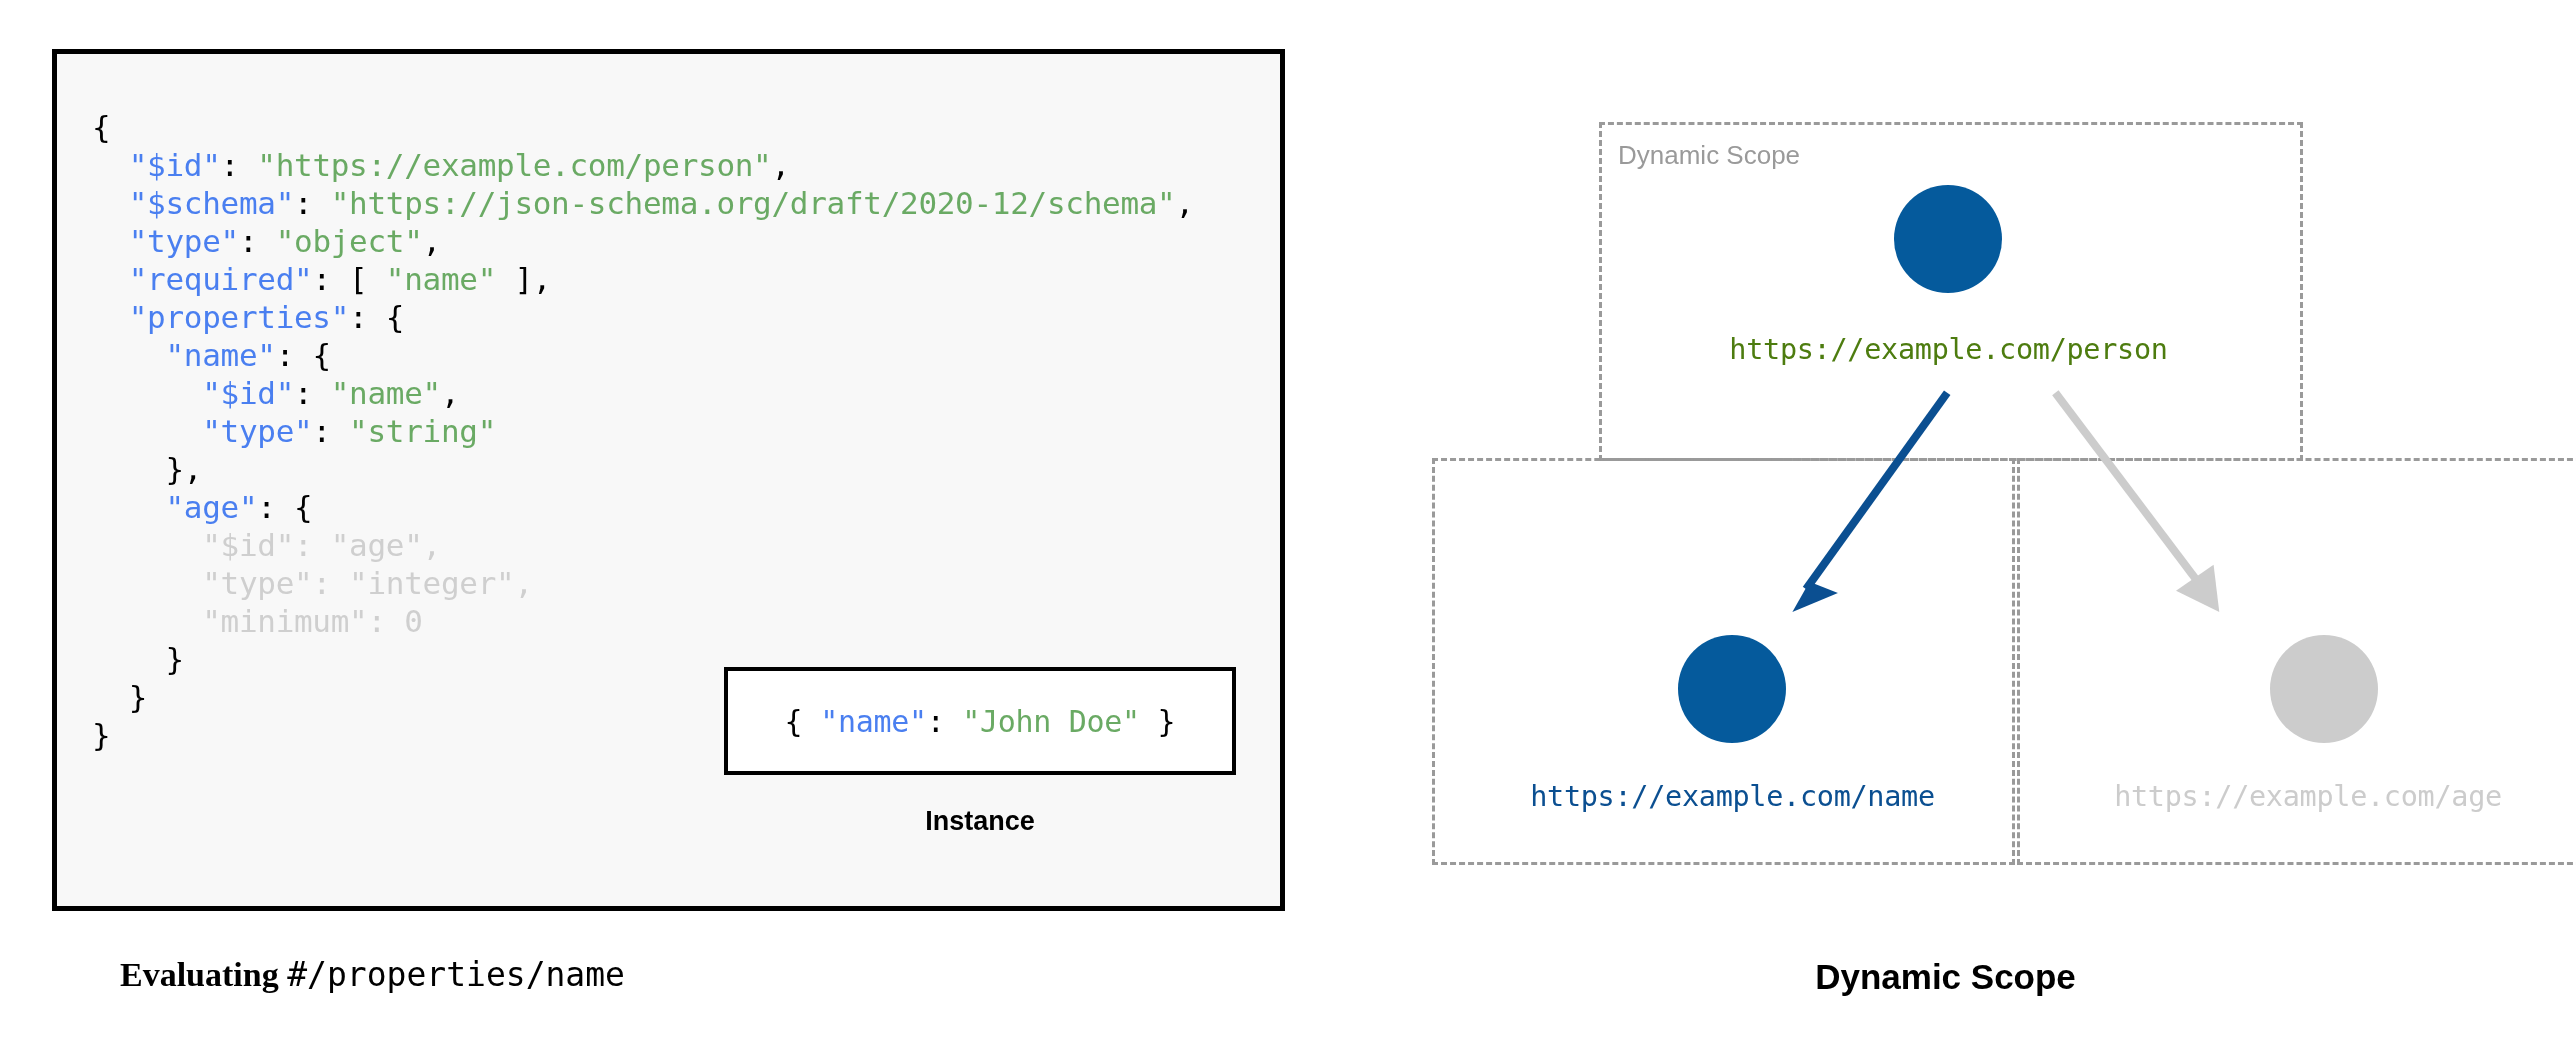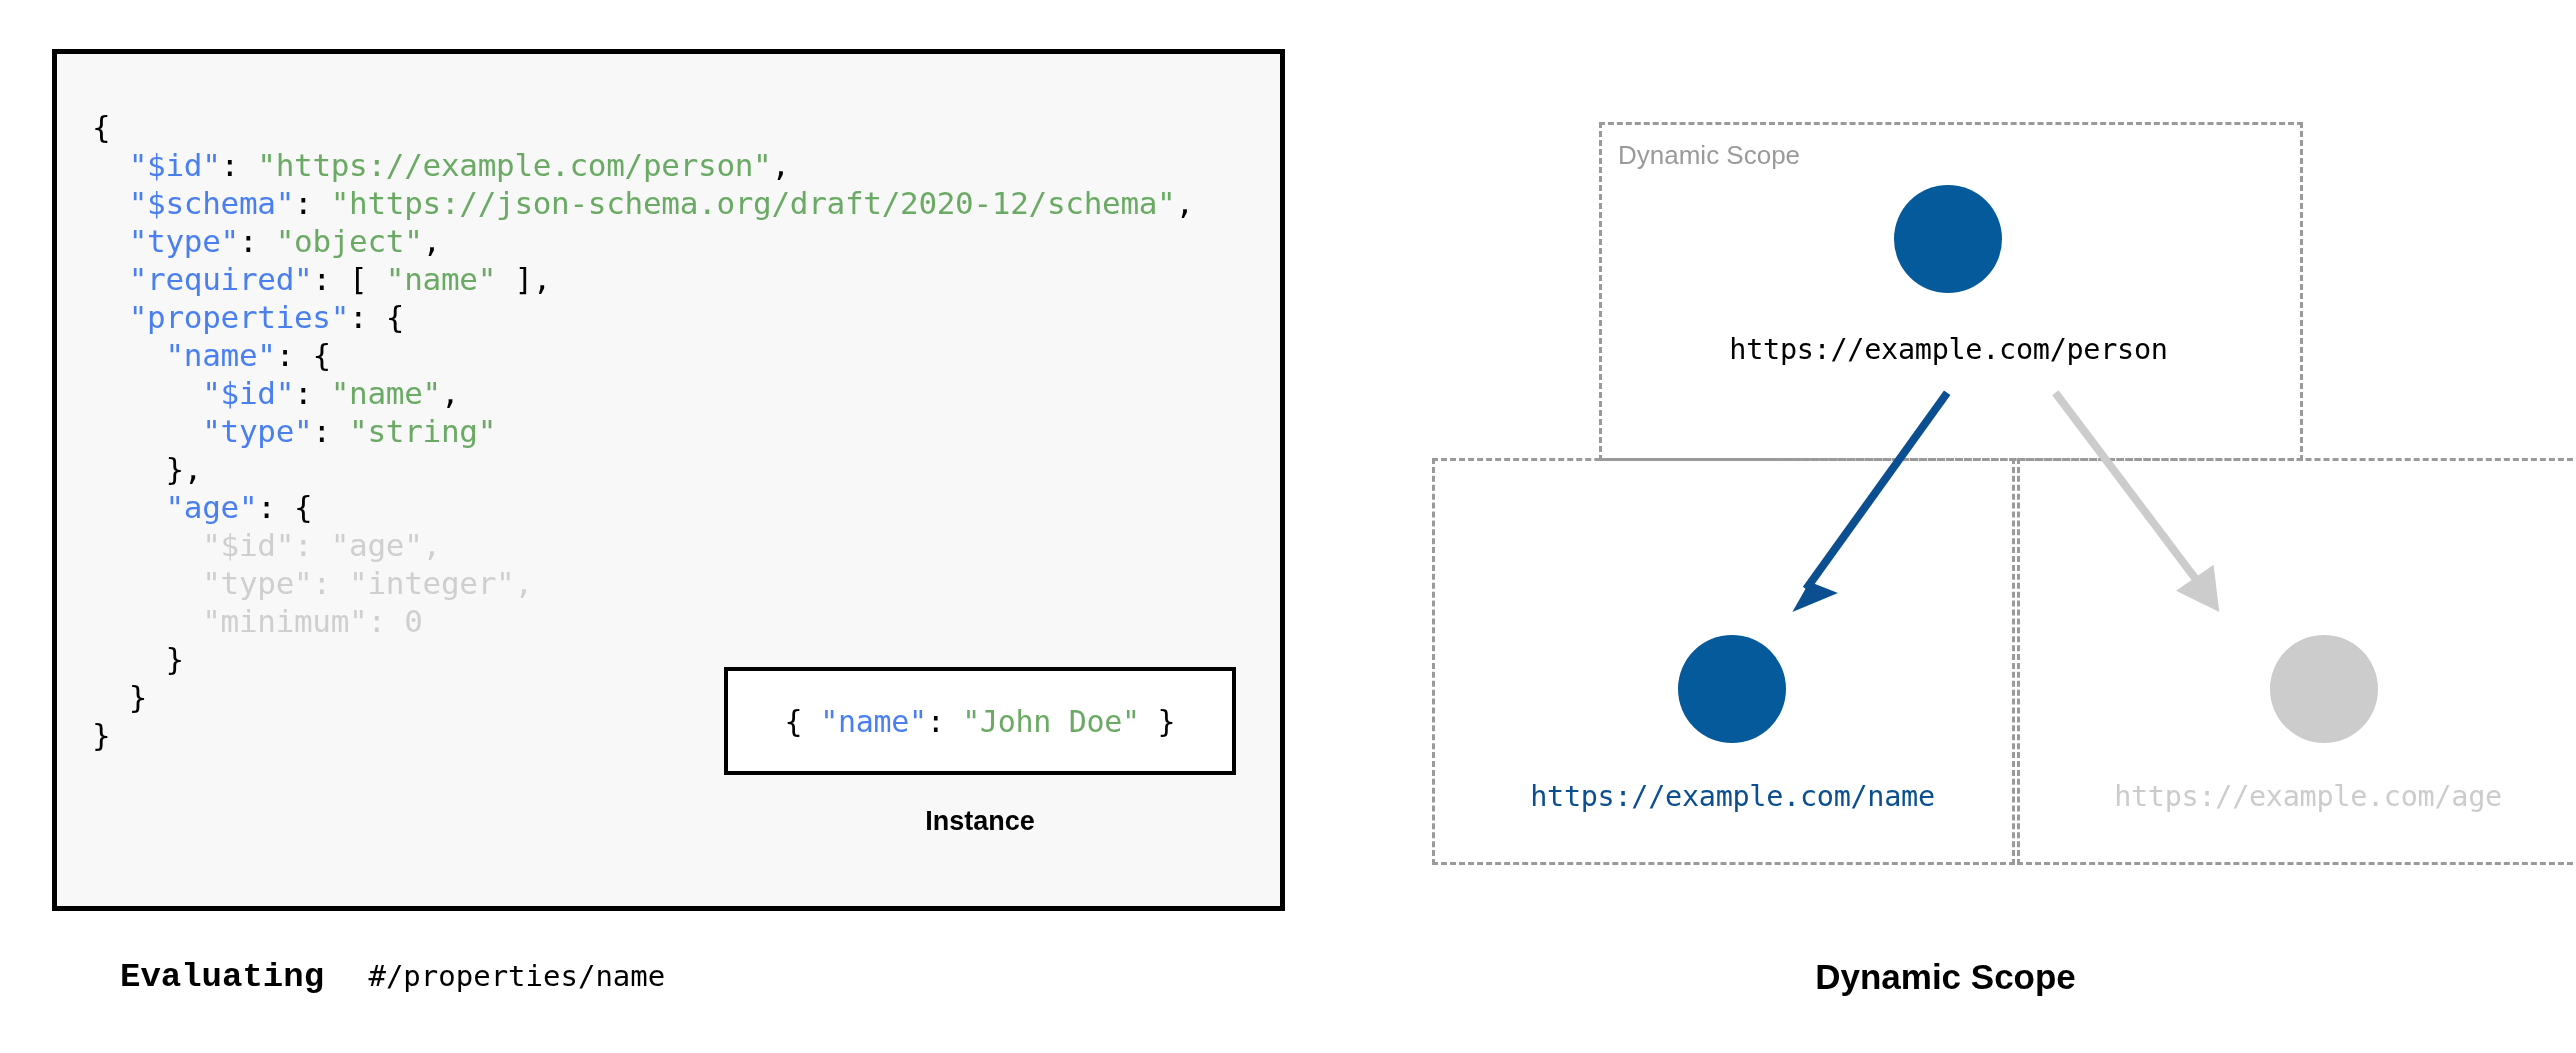--- a/index.html
+++ b/index.html
@@ -84,29 +84,28 @@
 
   #left-caption {
     position: absolute;
     left: 120px;
     top: 955px;
     font-size: 34px;
     color: #000000;
     white-space: nowrap;
   }
   #left-caption .cap-bold {
-    font-family: Liberation Mono, monospace;
+    font-family: Liberation Serif, serif;
     font-weight: bold;
     text-align: center;
   }
   #left-caption .cap-mono {
     font-family: "DejaVu Sans Mono", "Liberation Mono", monospace;
     font-weight: normal;
-    font-size: 29px;
-    margin-left: 24px;
+    font-size: 33px;
   }
 
   
   #right-panel {
     position: absolute;
     left: 1315px; top: 0;
     width: 1261px; height: 881px;
   }
 
   .scope-box {
@@ -252,20 +251,20 @@
     <g>
       <line x1="1300" y1="690" x2="1560" y2="1035" stroke="#cccccc" stroke-width="14" stroke-linecap="butt"></line>
       <polygon points="1588,1075 1578,992 1512,1038" fill="#cccccc"></polygon>
     </g>
   </svg>
 
   <div class="node-circle" id="node-person" style="background: rgb(5, 90, 156);"></div>
   <div class="node-circle" id="node-name" style="background: rgb(5, 90, 156);"></div>
   <div class="node-circle" id="node-age" style="background: rgb(204, 204, 204);"></div>
 
-  <div class="node-label" id="label-person" style="color: #000000;">https://example.com/person</div>
+  <div class="node-label" id="label-person" style="color: #4d7c0f;">https://example.com/person</div>
   <div class="node-label" id="label-age" style="color: rgb(204, 204, 204);">https://example.com/age</div>
   <div class="node-label" id="label-name" style="color: rgb(11, 79, 145);">https://example.com/name</div>
 
   <div id="right-caption">Dynamic Scope</div>
 
 </div>
 
 
 </body></html>

